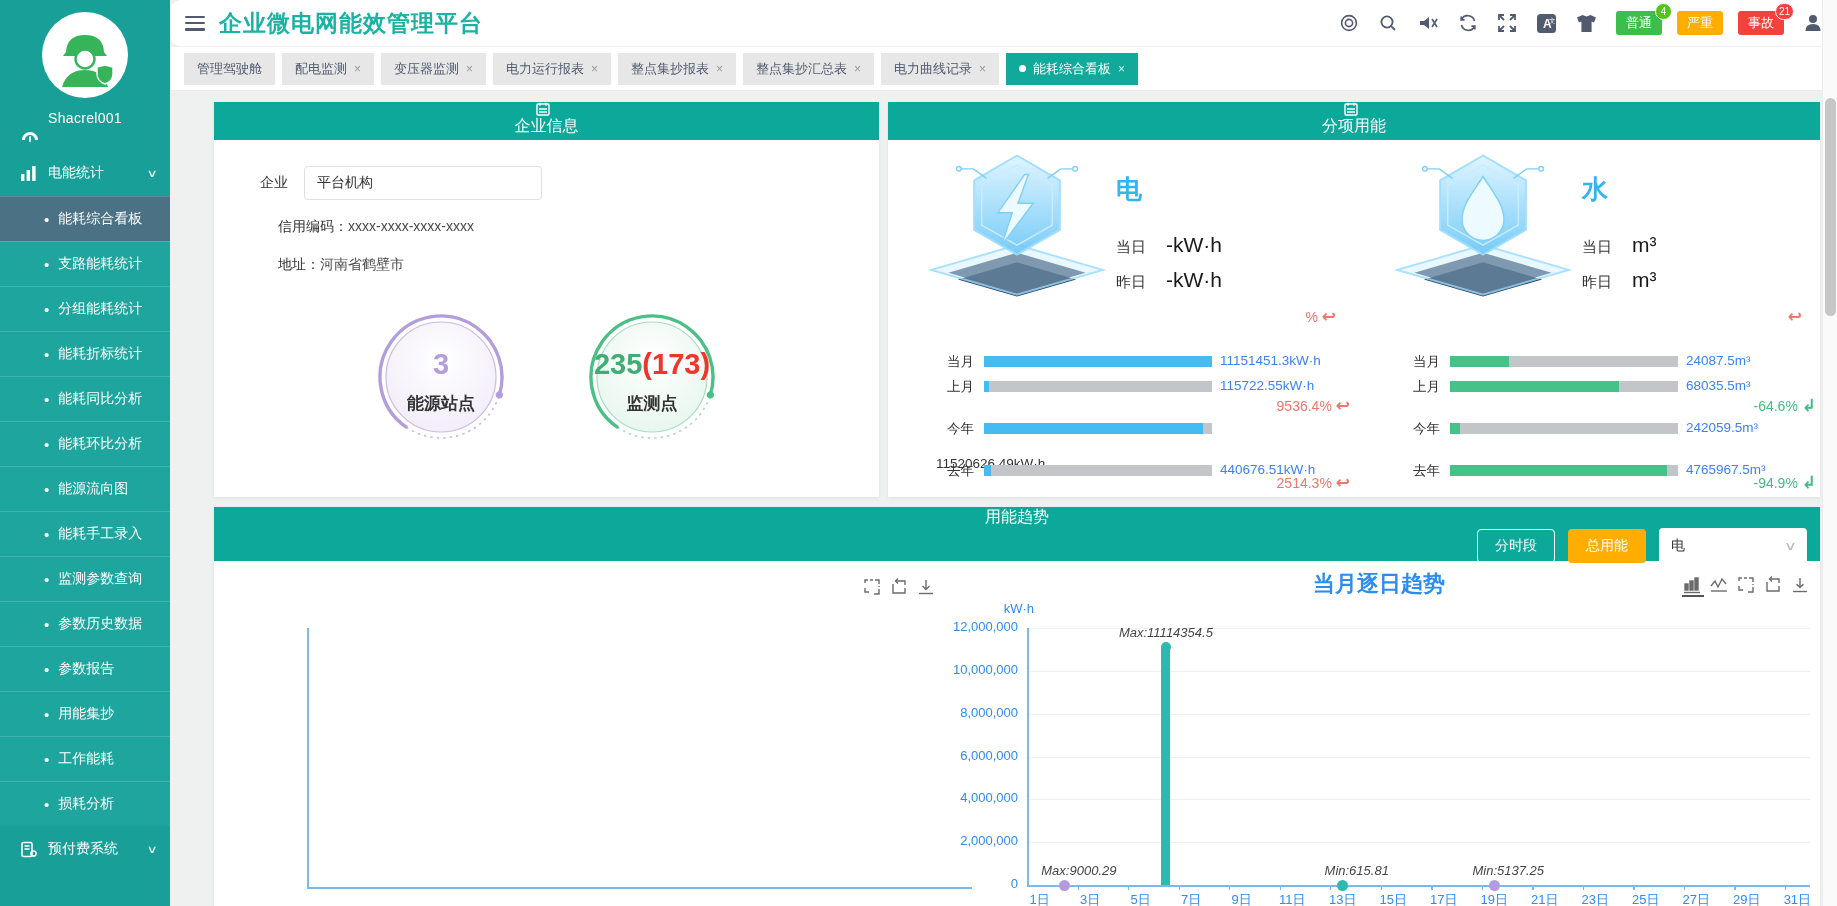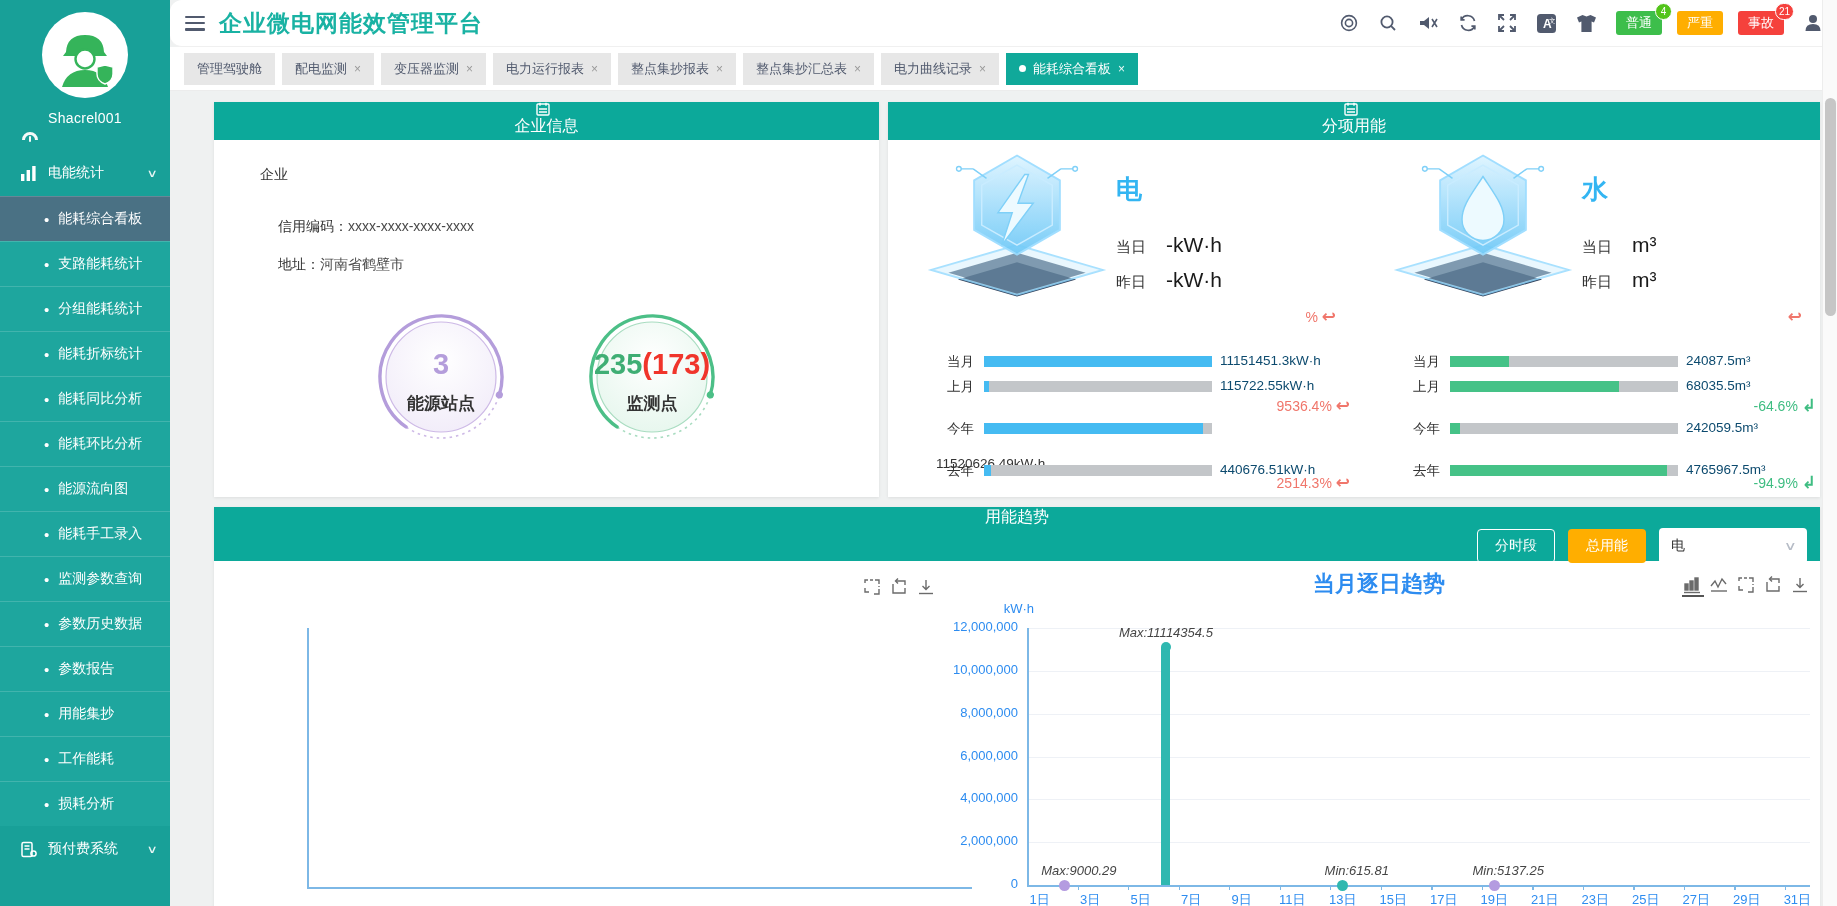--- a/index.html
+++ b/index.html
@@ -71,21 +71,21 @@
   .erow .elab { font-size:15px; color:#333; }
   .erow .eval { font-size:21px; color:#1a1a1a; margin-left:20px; font-weight:500; }
   .etop-pct { position:absolute; right:18px; top:166px; font-size:14px; color:#F0766B; }
   .arrow-red { color:#F0766B; font-size:17px; font-weight:bold; }
   .arrow-green { color:#3FBD82; font-size:17px; font-weight:bold; }
   .bars { position:absolute; left:0; top:204px; width:466px; height:150px; }
   .brow { position:absolute; height:18px; }
   .brow .blab { position:absolute; left:0; width:86px; text-align:right; font-size:13.5px; color:#333; top:1px; }
   .brow .btrack { position:absolute; left:96px; top:4px; width:228px; height:11px; background:#C3C6C9; }
   .brow .bfill { height:11px; }
-  .brow .bval { position:absolute; left:332px; top:1px; font-size:13.5px; color:#0c4a6e; white-space:nowrap; }
+  .brow .bval { position:absolute; left:332px; top:1px; font-size:13.5px; color:#3b82f6; white-space:nowrap; }
   .bwrapval { position:absolute; left:48px; font-size:13.5px; color:#333; }
   .bpct { position:absolute; right:4px; font-size:14px; white-space:nowrap; }
 
   
   #trend { margin-top:10px; height:400px; position:relative; }
   #trend .panel-h { height:54px; }
   #trend-controls { margin-left:auto; display:flex; align-items:center; gap:13px; }
   #btn-segment { border:1px solid #fff; color:#fff; background:transparent; border-radius:4px; font-size:14px; padding:7px 17px; cursor:pointer; font-family:inherit; }
   #btn-total { border:none; color:#fff; background:#FFAE00; border-radius:4px; font-size:14px; padding:8px 18px; cursor:pointer; font-family:inherit; }
   #energy-select { width:148px; height:36px; background:#fff; border-radius:4px; display:flex; align-items:center; padding:0 12px; font-size:14px; color:#333; cursor:pointer; }
@@ -302,20 +302,21 @@
           <div class="panel-h">
             <svg width="14" height="14" viewBox="0 0 14 14" fill="none" stroke="#fff" stroke-width="1.4">
                 <rect x="1" y="2" width="12" height="11" rx="1"></rect>
                 <path d="M4 0.8 v3 M10 0.8 v3 M3 7 h8 M3 10 h8"></path>
               </svg>
             <span>企业信息</span>
           </div>
           <div class="panel-b">
             <div class="fieldrow">
               <span>企业</span>
+              <input value="平台机构" style="">
             </div>
             <div class="infoline" style="top:78px">
               <span>信用编码：</span><span class="v">xxxx-xxxx-xxxx-xxxx</span>
             </div>
             <div class="infoline" style="top:116px">
               <span>地址：</span><span class="v">河南省鹤壁市</span>
             </div>
             <div id="circles">
                 <div class="stat">
                   <svg width="130" height="130" viewBox="0 0 130 130">

